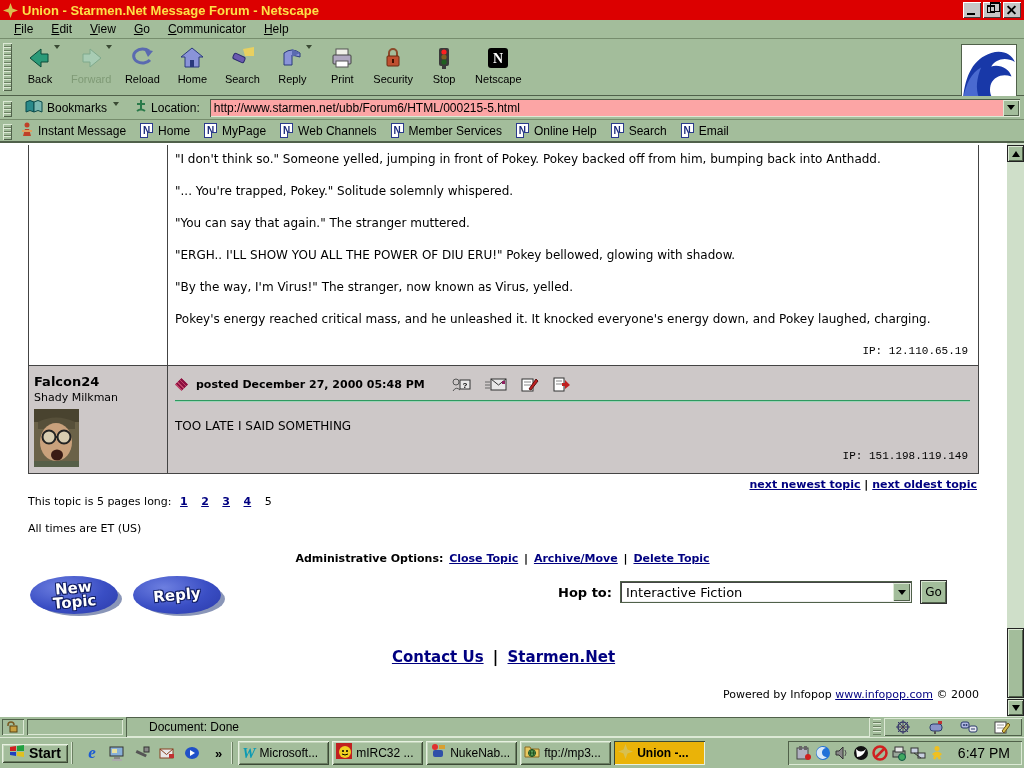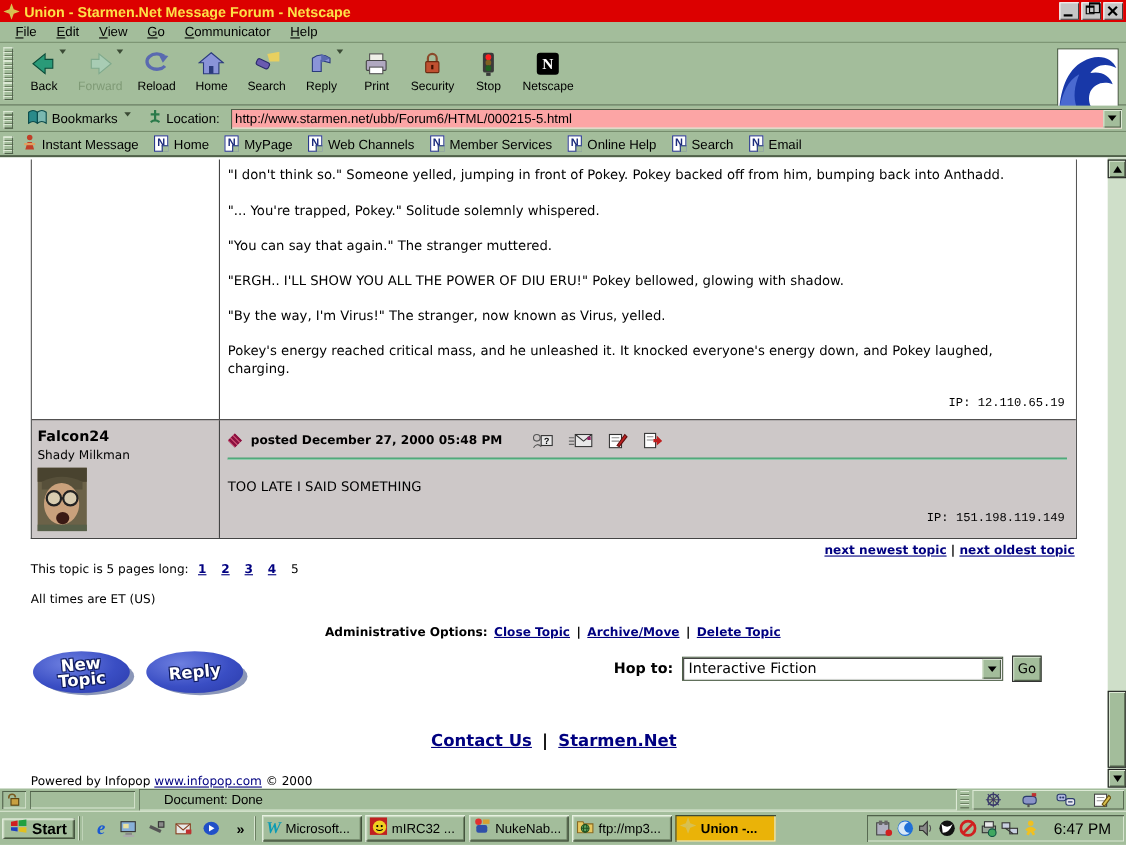--- a/index.html
+++ b/index.html
@@ -66,21 +66,21 @@
            font-size:10px; font-weight:bold; color:#1a2a7c; text-align:center; line-height:14px; }
   .npage:after { content:""; position:absolute; right:-1px; bottom:-1px; width:5px; height:5px; background:#a3bd9b; border-left:1px solid #2a3a8c; border-top:1px solid #2a3a8c; }
 
   
   .content { position:absolute; left:0; top:143px; width:1024px; height:574px; background:#fff; overflow:hidden; }
   .page-inner { position:absolute; left:0; top:0; width:1007px; }
 
   .forum-table { margin:2px 28px 0 28px; border:1px solid #444; border-top:none; }
   .row { display:flex; }
   .row + .row { border-top:1px solid #444; }
-  .cell-user { width:171px; border-right:1px solid #444; padding:8px 6px 6px 5px; }
+  .cell-user { width:139px; border-right:1px solid #444; padding:8px 6px 6px 5px; }
   .cell-post { flex:1; padding:6px 8px 4px 7px; position:relative; }
   .row-white { background:#fff; }
   .row-gray { background:#cdc8c8; }
   .post-body { font-family:"DejaVu Sans",sans-serif; font-size:12px; color:#000; line-height:16px; }
   .post-body p { margin:0 30px 16px 0; }
   .ip-line { font-family:Liberation Mono, monospace; font-size:11px; text-align:right; margin:4px 2px 2px 0; }
   .username { font-family:"DejaVu Sans",sans-serif; font-size:13px; font-weight:bold; }
   .usertitle { font-family:"DejaVu Sans",sans-serif; font-size:11px; margin-top:2px; }
   .avatar { margin-top:5px; width:45px; height:58px; }
   .avatar svg { display:block; }
@@ -121,21 +121,21 @@
         font-family:"DejaVu Sans",sans-serif; }
   .hop-dd { position:absolute; right:1px; top:1px; width:17px; height:18px; background:#a3bd9b;
         box-shadow: inset 1px 1px 0 #dce9d5, inset -1px -1px 0 #50614a; display:flex;align-items:center;justify-content:center; }
   .hop-dd:after { content:""; width:0;height:0;border-left:4px solid transparent;border-right:4px solid transparent;border-top:5px solid #000; }
   .go-btn { width:27px; height:24px; background:#a3bd9b; border:1px solid #333;
         box-shadow: inset 1px 1px 0 #dce9d5, inset -1px -1px 0 #50614a;
         font-size:12px; display:flex; align-items:center; justify-content:center; cursor:pointer; font-family:"DejaVu Sans",sans-serif; }
 
   .footer-links { text-align:center; font-family:"DejaVu Sans",sans-serif; font-size:15px; font-weight:bold; margin-top:26px; }
   .footer-links a { color:#000080; text-decoration:underline; cursor:pointer; margin:0 4px; }
-  .powered { text-align:left; font-family:"DejaVu Sans",sans-serif; font-size:11px; margin-top:22px; line-height:14px; }
+  .powered { text-align:right; font-family:"DejaVu Sans",sans-serif; font-size:11px; margin-top:22px; line-height:14px; }
 
   
   .scrollbar { position:absolute; right:0; top:0; width:17px; height:574px; background:#cfdfc9; }
   .sb-btn { position:absolute; left:0; width:17px; height:17px; background:#a3bd9b; border:1px solid #222;
             box-shadow: inset 1px 1px 0 #dce9d5, inset -1px -1px 0 #50614a; display:flex; align-items:center; justify-content:center; cursor:pointer; }
   .sb-up { top:2px; } .sb-down { bottom:1px; }
   .tri-up { width:0;height:0;border-left:4px solid transparent;border-right:4px solid transparent;border-bottom:6px solid #000; }
   .tri-down { width:0;height:0;border-left:4px solid transparent;border-right:4px solid transparent;border-top:6px solid #000; }
   .sb-thumb { position:absolute; left:0; bottom:19px; width:17px; height:70px; background:#a3bd9b; border:1px solid #222;
             box-shadow: inset 1px 1px 0 #dce9d5, inset -1px -1px 0 #50614a; cursor:grab; }

